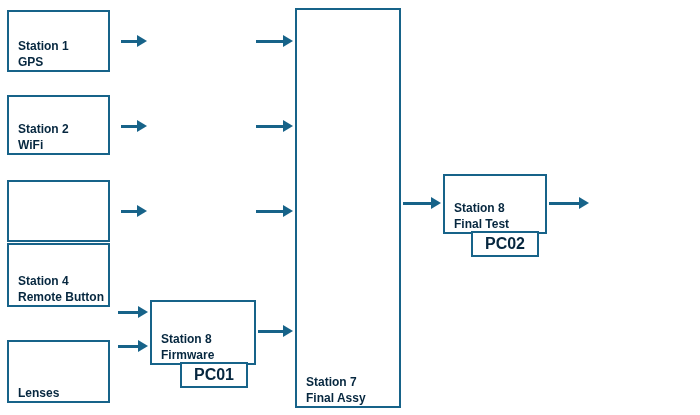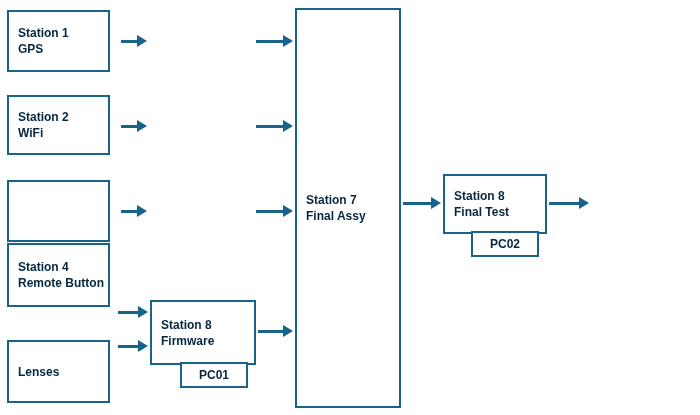--- a/index.html
+++ b/index.html
@@ -19,41 +19,41 @@
     height: 415px;
     background: var(--bg-color);
     overflow: hidden;
   }
   .box {
     position: absolute;
     border: 2px solid var(--box-border);
     background: var(--bg-color);
     display: flex;
     flex-direction: column;
-    justify-content: center;
+    justify-content: flex-end;
     padding-left: 9px;
   }
   .box .l {
     font-size: 12px;
     font-weight: bold;
     color: var(--text-color);
     line-height: 16px;
     white-space: nowrap;
   }
   .pcbox {
     position: absolute;
     border: 2px solid var(--box-border);
     background: var(--bg-color);
     display: flex;
     align-items: center;
     justify-content: center;
     z-index: 2;
   }
   .pcbox .l {
-    font-size: 12px;
+    font-size: 16px;
     font-weight: bold;
     color: var(--text-color);
   }
   .arrow {
     position: absolute;
     height: 3px;
     background: var(--arrow-color);
   }
   .arrow::after {
     content: '';

